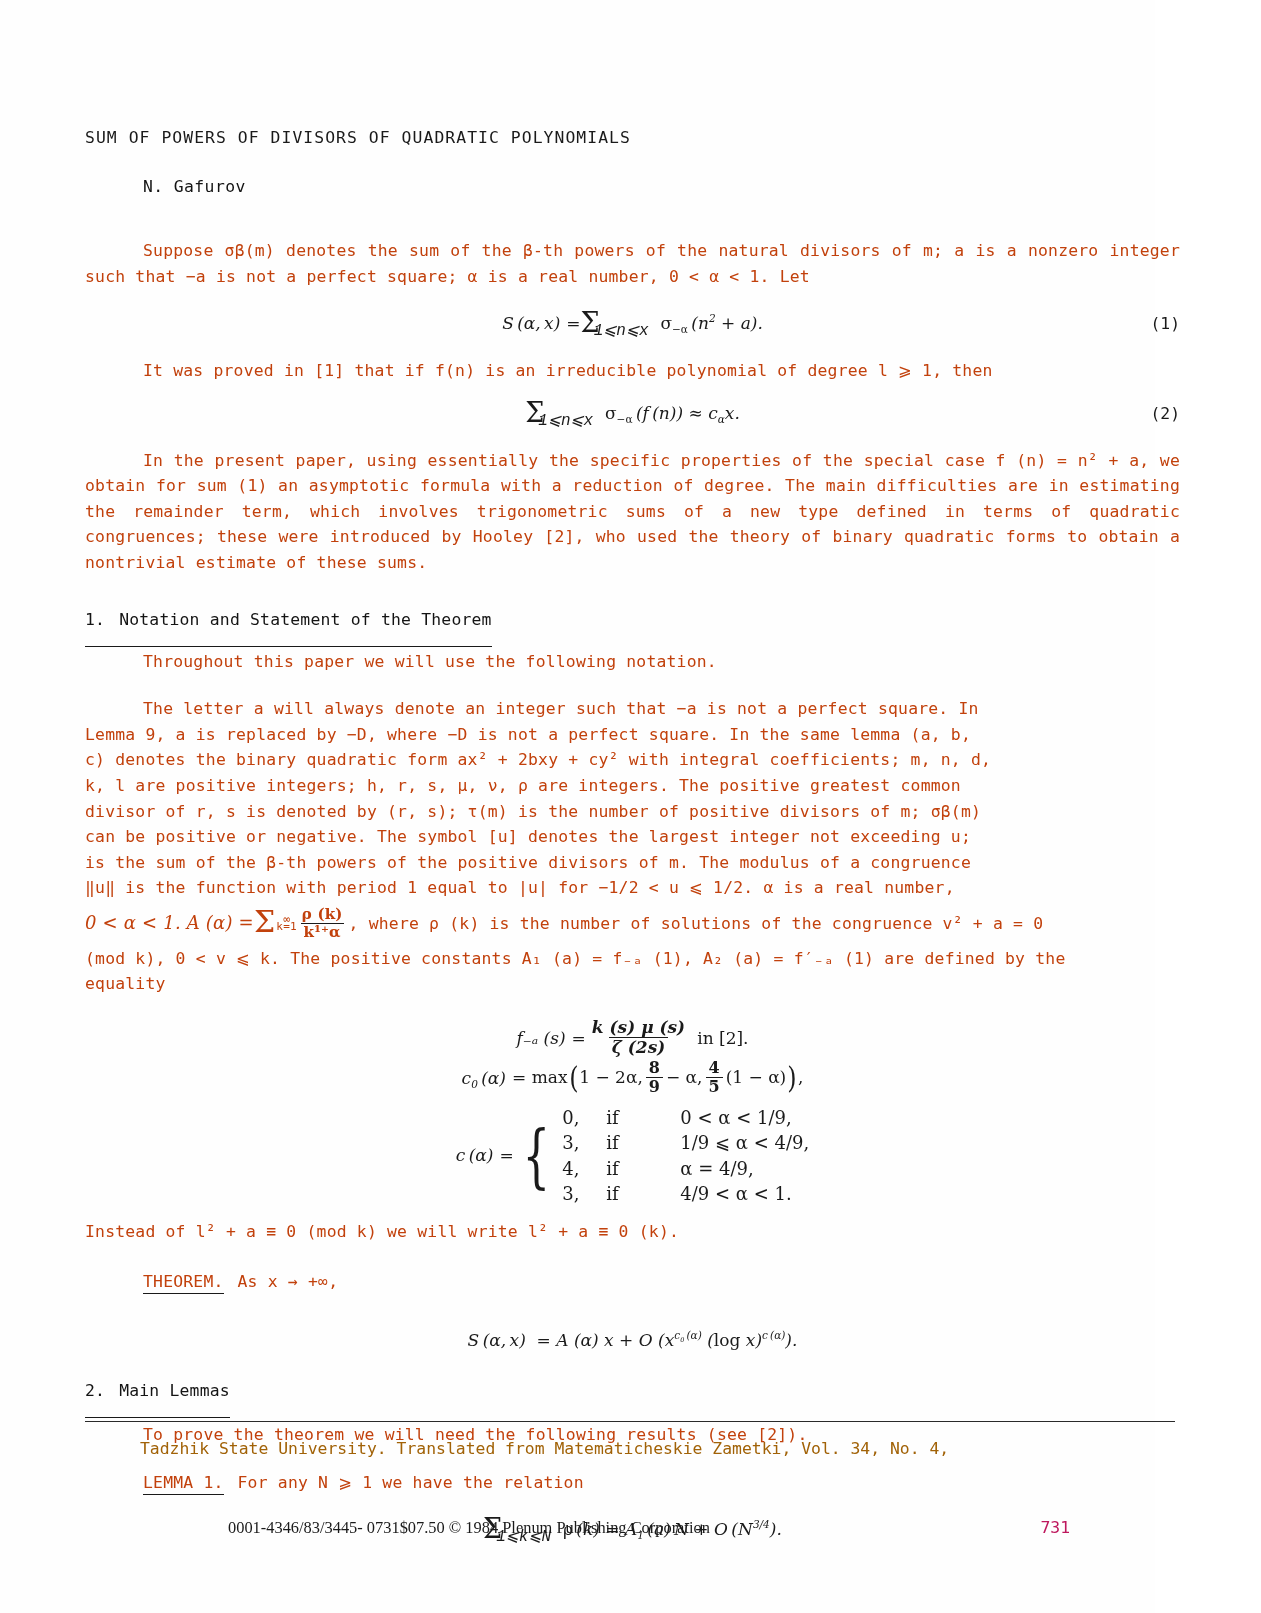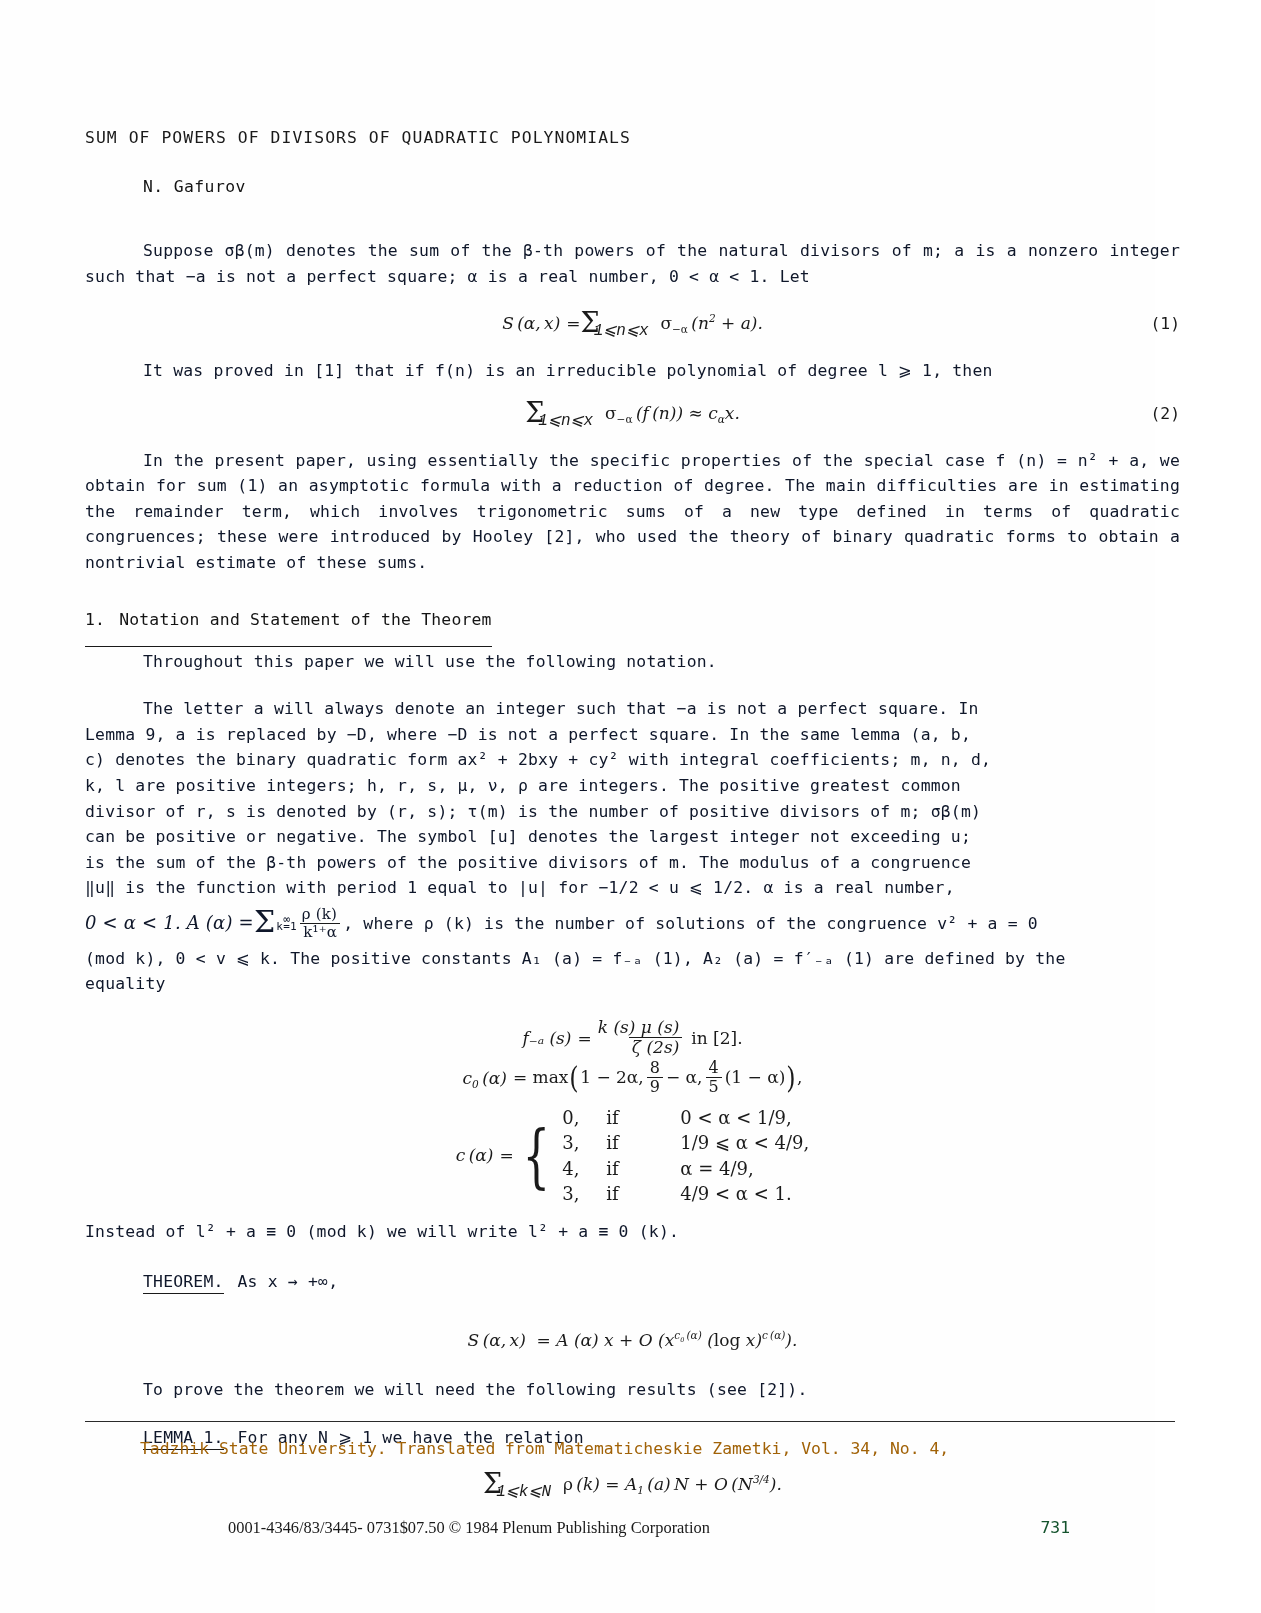--- a/index.html
+++ b/index.html
@@ -28,21 +28,21 @@
     top: 128px;
     width: 1095px;
   }
 
   
   .tw {
     font-family: "DejaVu Sans Mono", monospace;
     font-size: 16.4px;
     line-height: 25.6px;
     letter-spacing: 0.2px;
-    color: #0f172a;
+    color: #c2410c;
     text-align: justify;
   }
   .title {
     font-family: "DejaVu Sans Mono", monospace;
     font-size: 16.4px;
     letter-spacing: 1.05px;
     color: #1a1a1a;
     white-space: nowrap;
   }
   .author {
@@ -137,27 +137,28 @@
     top: -1px;
     left: 1px;
   }
   .sumlims .top { margin-bottom: -2px; }
   .sumlims .bot { margin-top: -2px; }
 
   
   .frac {
     display: inline-flex;
     flex-direction: column;
-    align-items: flex-end;
+    align-items: center;
     vertical-align: middle;
     font-size: 0.82em;
     line-height: 1.12;
     margin: 0 3px;
     position: relative;
     top: -1px;
+    font-weight: bold;
   }
   .frac .num { padding: 0 3px; }
   .frac .den { padding: 0 3px; border-top: 1.1px solid #1a1a1a; }
 
   
   .cases-wrap {
     display: inline-flex;
     align-items: center;
     vertical-align: middle;
   }
@@ -237,21 +238,21 @@
     font-size: 16.4px;
     color: #1a1a1a;
     white-space: nowrap;
   }
   .pageno {
     position: absolute;
     right: 85px;
     top: 1518px;
     font-family: "DejaVu Sans Mono", monospace;
     font-size: 16.4px;
-    color: #14532d;
+    color: #be185d;
   }
   .gap { display: inline-block; width: 14px; }
 </style>
 </head>
 <body>
 
 <div class="page">
   <div class="content">
 
     <div class="title">SUM OF POWERS OF DIVISORS OF QUADRATIC POLYNOMIALS</div>
@@ -371,20 +372,23 @@
     </div>
 
     <div class="tw" style="margin-top:24px; text-align:left;">
       <span class="indent"></span><span class="ul">THEOREM.</span><span class="gap"></span><span>As x → +∞,</span>
     </div>
 
     <div class="eq-line" style="margin-top:26px;">
       <span class="m">S (α, x)&nbsp; = <span style="font-style:italic;">A</span>&nbsp;(α)&nbsp;x&nbsp;+&nbsp;O&nbsp;(x<sup>c<sub>0</sub> (α)</sup>&nbsp;(<span class="mu">log</span>&nbsp;x)<sup>c (α)</sup>).</span>
     </div>
 
+    <div class="sec-head" style="margin-top:26px;">
+      <span class="u"><span>2.</span><span class="gap"></span><span>Main Lemmas</span></span>
+    </div>
 
     <div class="tw" style="margin-top:22px; text-align:left;">
       <span class="indent"></span><span>To prove the theorem we will need the following results (see [2]).</span>
     </div>
 
     <div class="tw" style="margin-top:22px; text-align:left;">
       <span class="indent"></span><span class="ul">LEMMA 1.</span><span class="gap"></span><span>For any  N ⩾ 1 we have the relation</span>
     </div>
 
     <div class="eq-line" style="margin-top:14px;">

